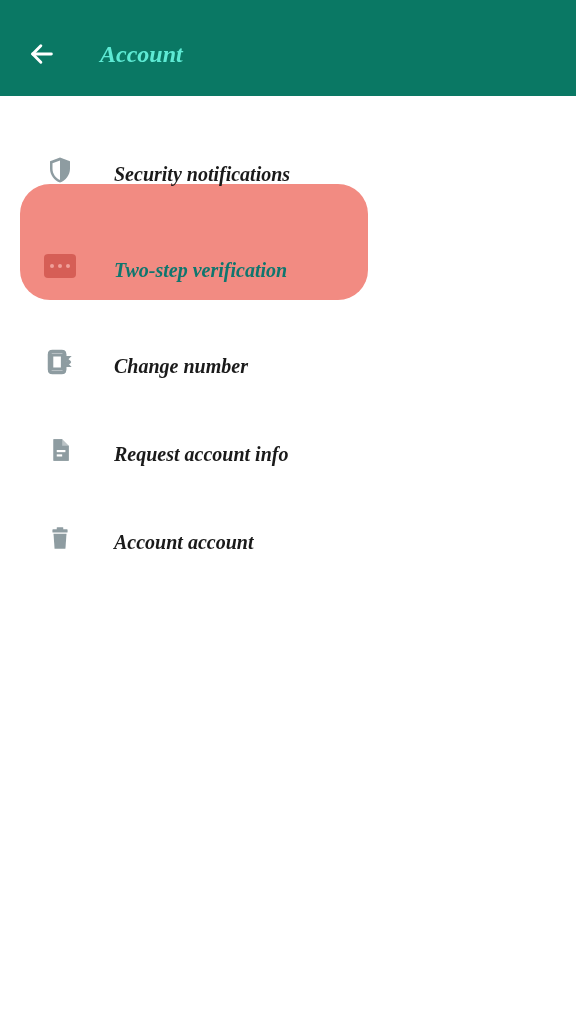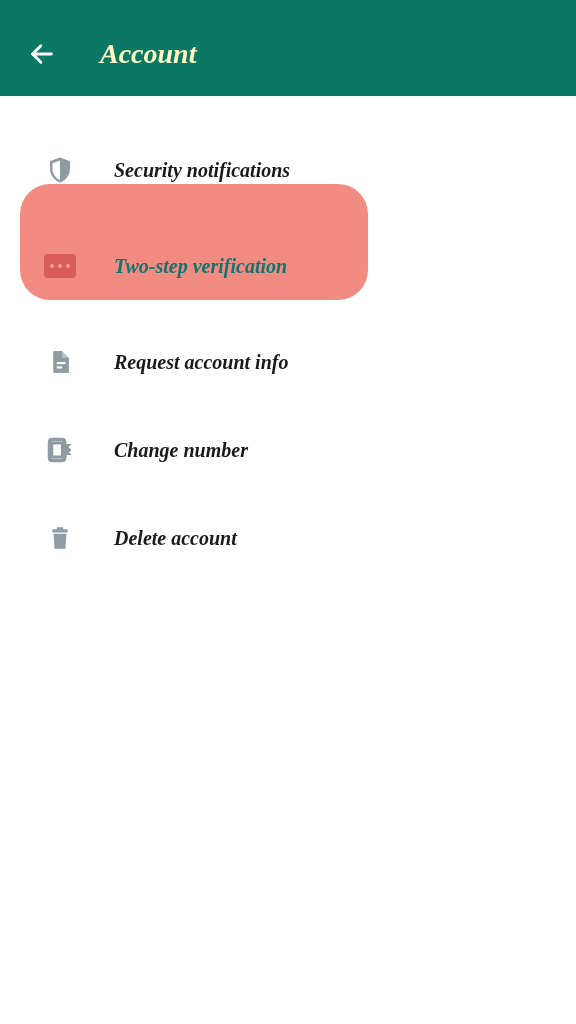--- a/index.html
+++ b/index.html
@@ -25,43 +25,43 @@
     .back-arrow {
       color: #ffffff;
       display: flex;
       align-items: center;
       justify-content: center;
       width: 40px;
       height: 40px;
       cursor: pointer;
     }
     .header-title {
-      color: #fef9c3;
-      font-size: 28px;
+      color: #5eead4;
+      font-size: 24px;
       font-weight: bold;
       font-style: italic;
       margin-left: 38px;
     }
     .content {
       padding-top: 30px;
       position: relative;
     }
     .highlight-box {
       position: absolute;
       left: 20px;
       top: 88px;
       width: 348px;
       height: 116px;
       background: #f28b82;
       border-radius: 30px;
       z-index: 0;
     }
     .menu-item {
       display: flex;
-      align-items: center;
+      align-items: flex-end;
       padding: 28px 0;
       padding-left: 44px;
       position: relative;
       z-index: 1;
       cursor: pointer;
     }
     .menu-item.highlighted {
       padding-top: 36px;
       padding-bottom: 36px;
     }
@@ -135,46 +135,46 @@
         <div class="dot"></div>
         <div class="dot"></div>
         <div class="dot"></div>
       </div>
     </div>
     <div class="menu-label highlighted-label">Two-step verification</div>
   </div>
 
   <div class="menu-item">
     <div class="menu-icon">
+      <svg width="28" height="30" viewBox="0 0 24 24" fill="currentColor">
+        <path d="M5 3 L14 3 C15.1 3 16 3.9 16 5 L16 8 L19 8 L15.5 11.5 L19 15 L16 15 L16 19 C16 20.1 15.1 21 14 21 L5 21 C3.9 21 3 20.1 3 19 L3 5 C3 3.9 3.9 3 5 3 Z M5 6 L5 18 L14 18 L14 6 Z" fill="none" stroke="currentColor" stroke-width="2.5"></path>
+        <rect x="3" y="3" width="13" height="18" rx="2.5" fill="none" stroke="currentColor" stroke-width="3"></rect>
+        <path d="M15 8 L20 12 L15 16" fill="none" stroke="currentColor" stroke-width="3" stroke-linecap="round" stroke-linejoin="round"></path>
+      </svg>
+    </div>
+    <div class="menu-label">Change number</div>
+  </div>
+
+  <div class="menu-item">
+    <div class="menu-icon">
       <svg width="26" height="30" viewBox="0 0 24 24" fill="currentColor">
         <path d="M6 2 L14 2 L20 8 L20 22 L6 22 Z M14 2 L14 8 L20 8" fill="currentColor"></path>
         <path d="M6 2 L14 2 L20 8 L20 22 L6 22 Z" fill="currentColor"></path>
         <rect x="9" y="12" width="8" height="2" fill="#ffffff"></rect>
         <rect x="9" y="16" width="5" height="2" fill="#ffffff"></rect>
         <path d="M14 2 L14 8 L20 8 Z" fill="#ffffff" opacity="0.4"></path>
       </svg>
     </div>
     <div class="menu-label">Request account info</div>
   </div>
 
   <div class="menu-item">
     <div class="menu-icon">
-      <svg width="28" height="30" viewBox="0 0 24 24" fill="currentColor">
-        <path d="M5 3 L14 3 C15.1 3 16 3.9 16 5 L16 8 L19 8 L15.5 11.5 L19 15 L16 15 L16 19 C16 20.1 15.1 21 14 21 L5 21 C3.9 21 3 20.1 3 19 L3 5 C3 3.9 3.9 3 5 3 Z M5 6 L5 18 L14 18 L14 6 Z" fill="none" stroke="currentColor" stroke-width="2.5"></path>
-        <rect x="3" y="3" width="13" height="18" rx="2.5" fill="none" stroke="currentColor" stroke-width="3"></rect>
-        <path d="M15 8 L20 12 L15 16" fill="none" stroke="currentColor" stroke-width="3" stroke-linecap="round" stroke-linejoin="round"></path>
-      </svg>
-    </div>
-    <div class="menu-label">Change number</div>
-  </div>
-
-  <div class="menu-item">
-    <div class="menu-icon">
       <svg width="26" height="30" viewBox="0 0 24 24" fill="currentColor">
         <rect x="5" y="4" width="14" height="3" rx="0.5"></rect>
         <rect x="9" y="2" width="6" height="3" rx="0.5"></rect>
         <path d="M6 8 L18 8 L17 22 L7 22 Z"></path>
       </svg>
     </div>
-    <div class="menu-label">Delete account</div>
+    <div class="menu-label">Account account</div>
   </div>
 
 </div>
 
 </body></html>

